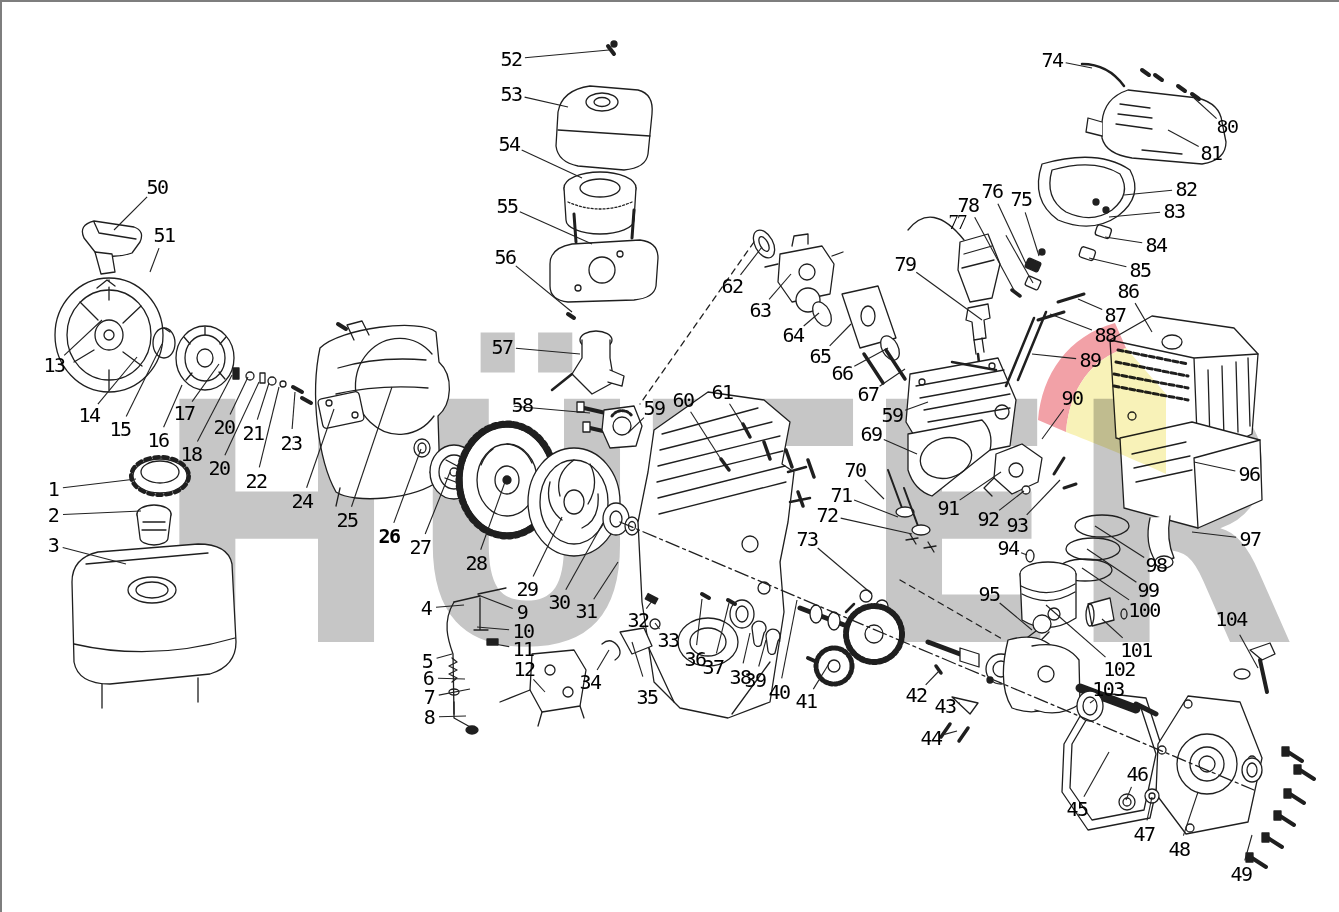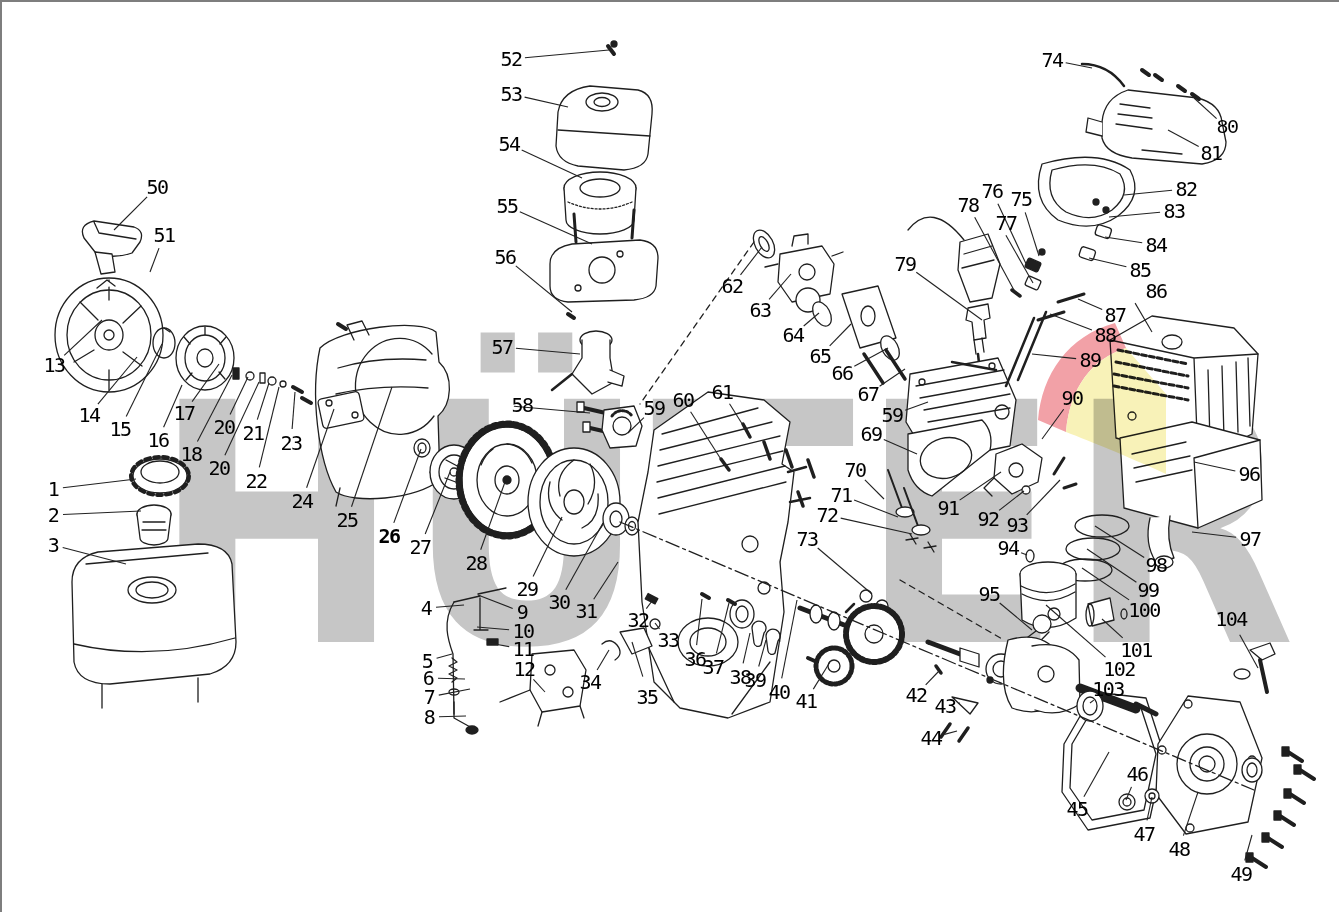--- a/index.html
+++ b/index.html
@@ -646,30 +646,30 @@
       <div class="part-label" style="left: 866px; top: 392px;">67</div>
       <div class="part-label" style="left: 890px; top: 413px;">59</div>
       <div class="part-label" style="left: 869px; top: 432px;">69</div>
       <div class="part-label" style="left: 853px; top: 468px;">70</div>
       <div class="part-label" style="left: 839px; top: 493px;">71</div>
       <div class="part-label" style="left: 825px; top: 513px;">72</div>
       <div class="part-label" style="left: 805px; top: 537px;">73</div>
       <div class="part-label" style="left: 1050px; top: 58px;">74</div>
       <div class="part-label" style="left: 1019px; top: 197px;">75</div>
       <div class="part-label" style="left: 990px; top: 189px;">76</div>
-      <div class="part-label" style="left: 1004px; top: 221px;">77</div>
+      <div class="part-label" style="left: 955px; top: 221px; font-family: Liberation Serif, serif;">77</div>
       <div class="part-label" style="left: 966px; top: 203px;">78</div>
       <div class="part-label" style="left: 903px; top: 262px;">79</div>
       <div class="part-label" style="left: 1225px; top: 126px; font-family: Liberation Mono, monospace;">80</div>
       <div class="part-label" style="left: 1209px; top: 151px;">81</div>
       <div class="part-label" style="left: 1184px; top: 187px;">82</div>
       <div class="part-label" style="left: 1172px; top: 209px;">83</div>
       <div class="part-label" style="left: 1154px; top: 243px;">84</div>
       <div class="part-label" style="left: 1138px; top: 268px;">85</div>
-      <div class="part-label" style="left: 1126px; top: 289px; margin-left: 28px;">86</div>
+      <div class="part-label" style="left: 1126px; top: 289px;">86</div>
       <div class="part-label" style="left: 1113px; top: 313px;">87</div>
       <div class="part-label" style="left: 1103px; top: 333px;">88</div>
       <div class="part-label" style="left: 1088px; top: 358px;">89</div>
       <div class="part-label" style="left: 1070px; top: 396px;">90</div>
       <div class="part-label" style="left: 946px; top: 506px;">91</div>
       <div class="part-label" style="left: 986px; top: 517px;">92</div>
       <div class="part-label" style="left: 1015px; top: 523px;">93</div>
       <div class="part-label" style="left: 1006px; top: 546px;">94</div>
       <div class="part-label" style="left: 987px; top: 592px;">95</div>
       <div class="part-label" style="left: 1247px; top: 472px;">96</div>

